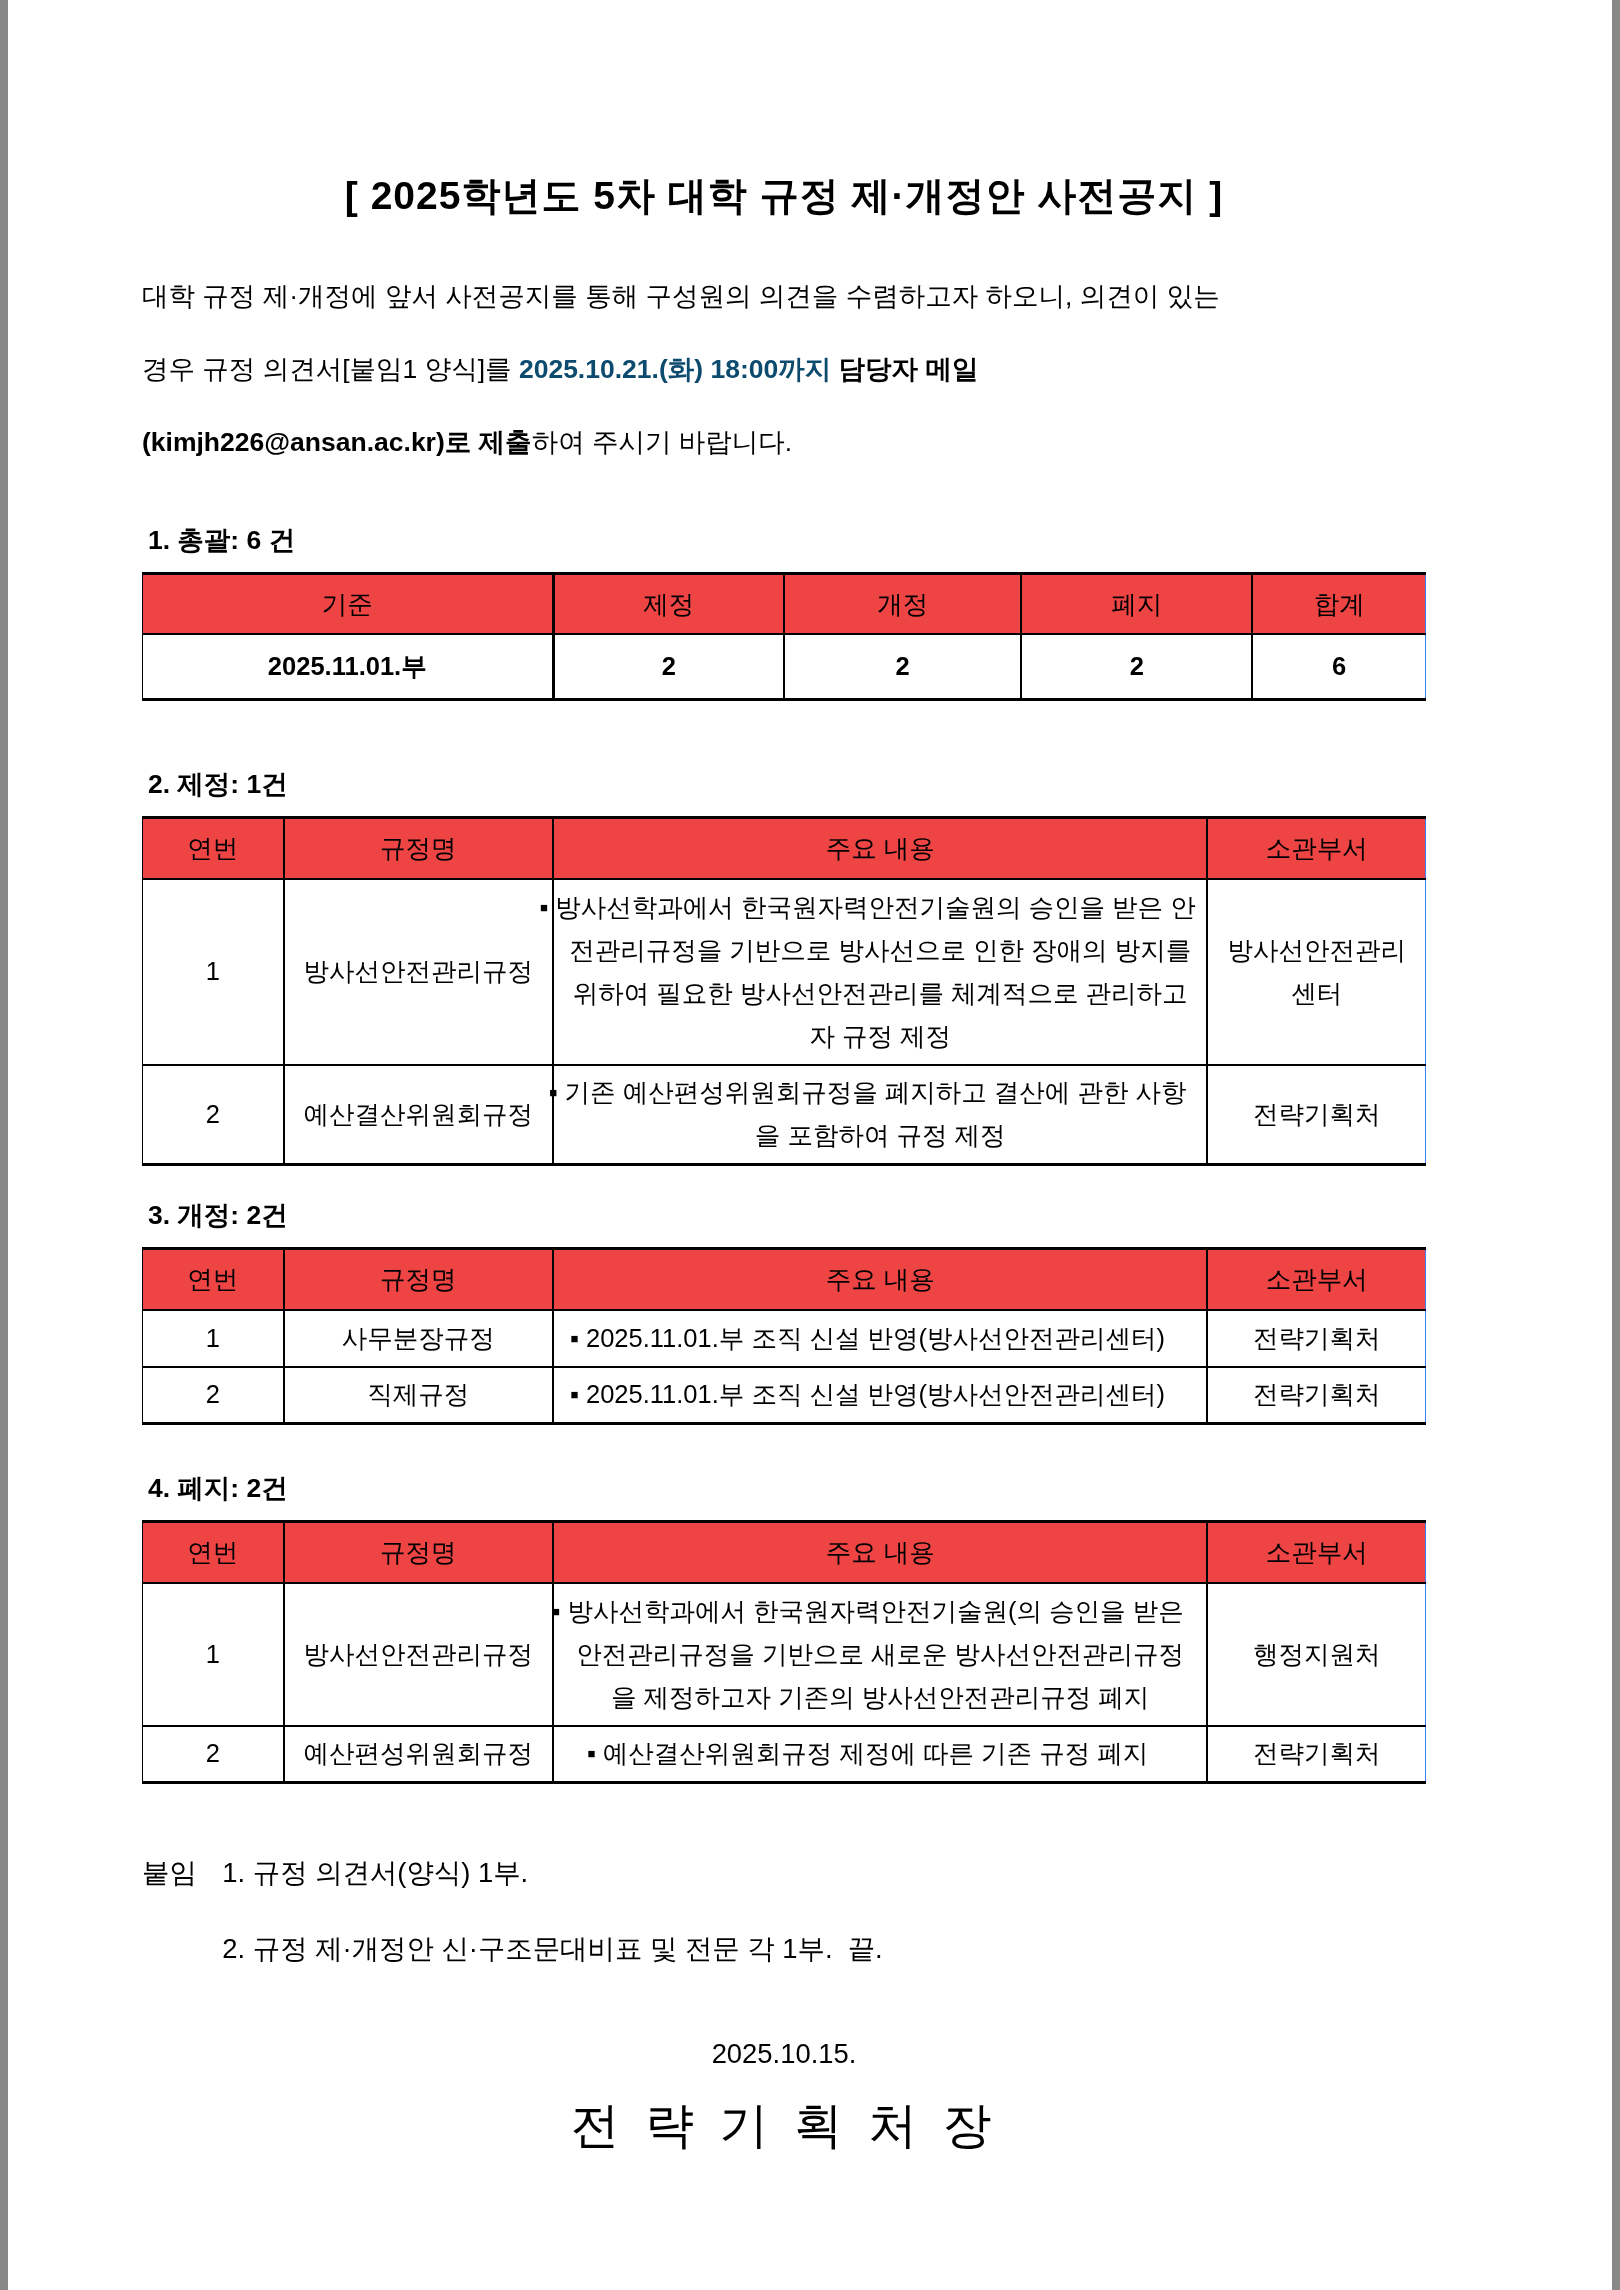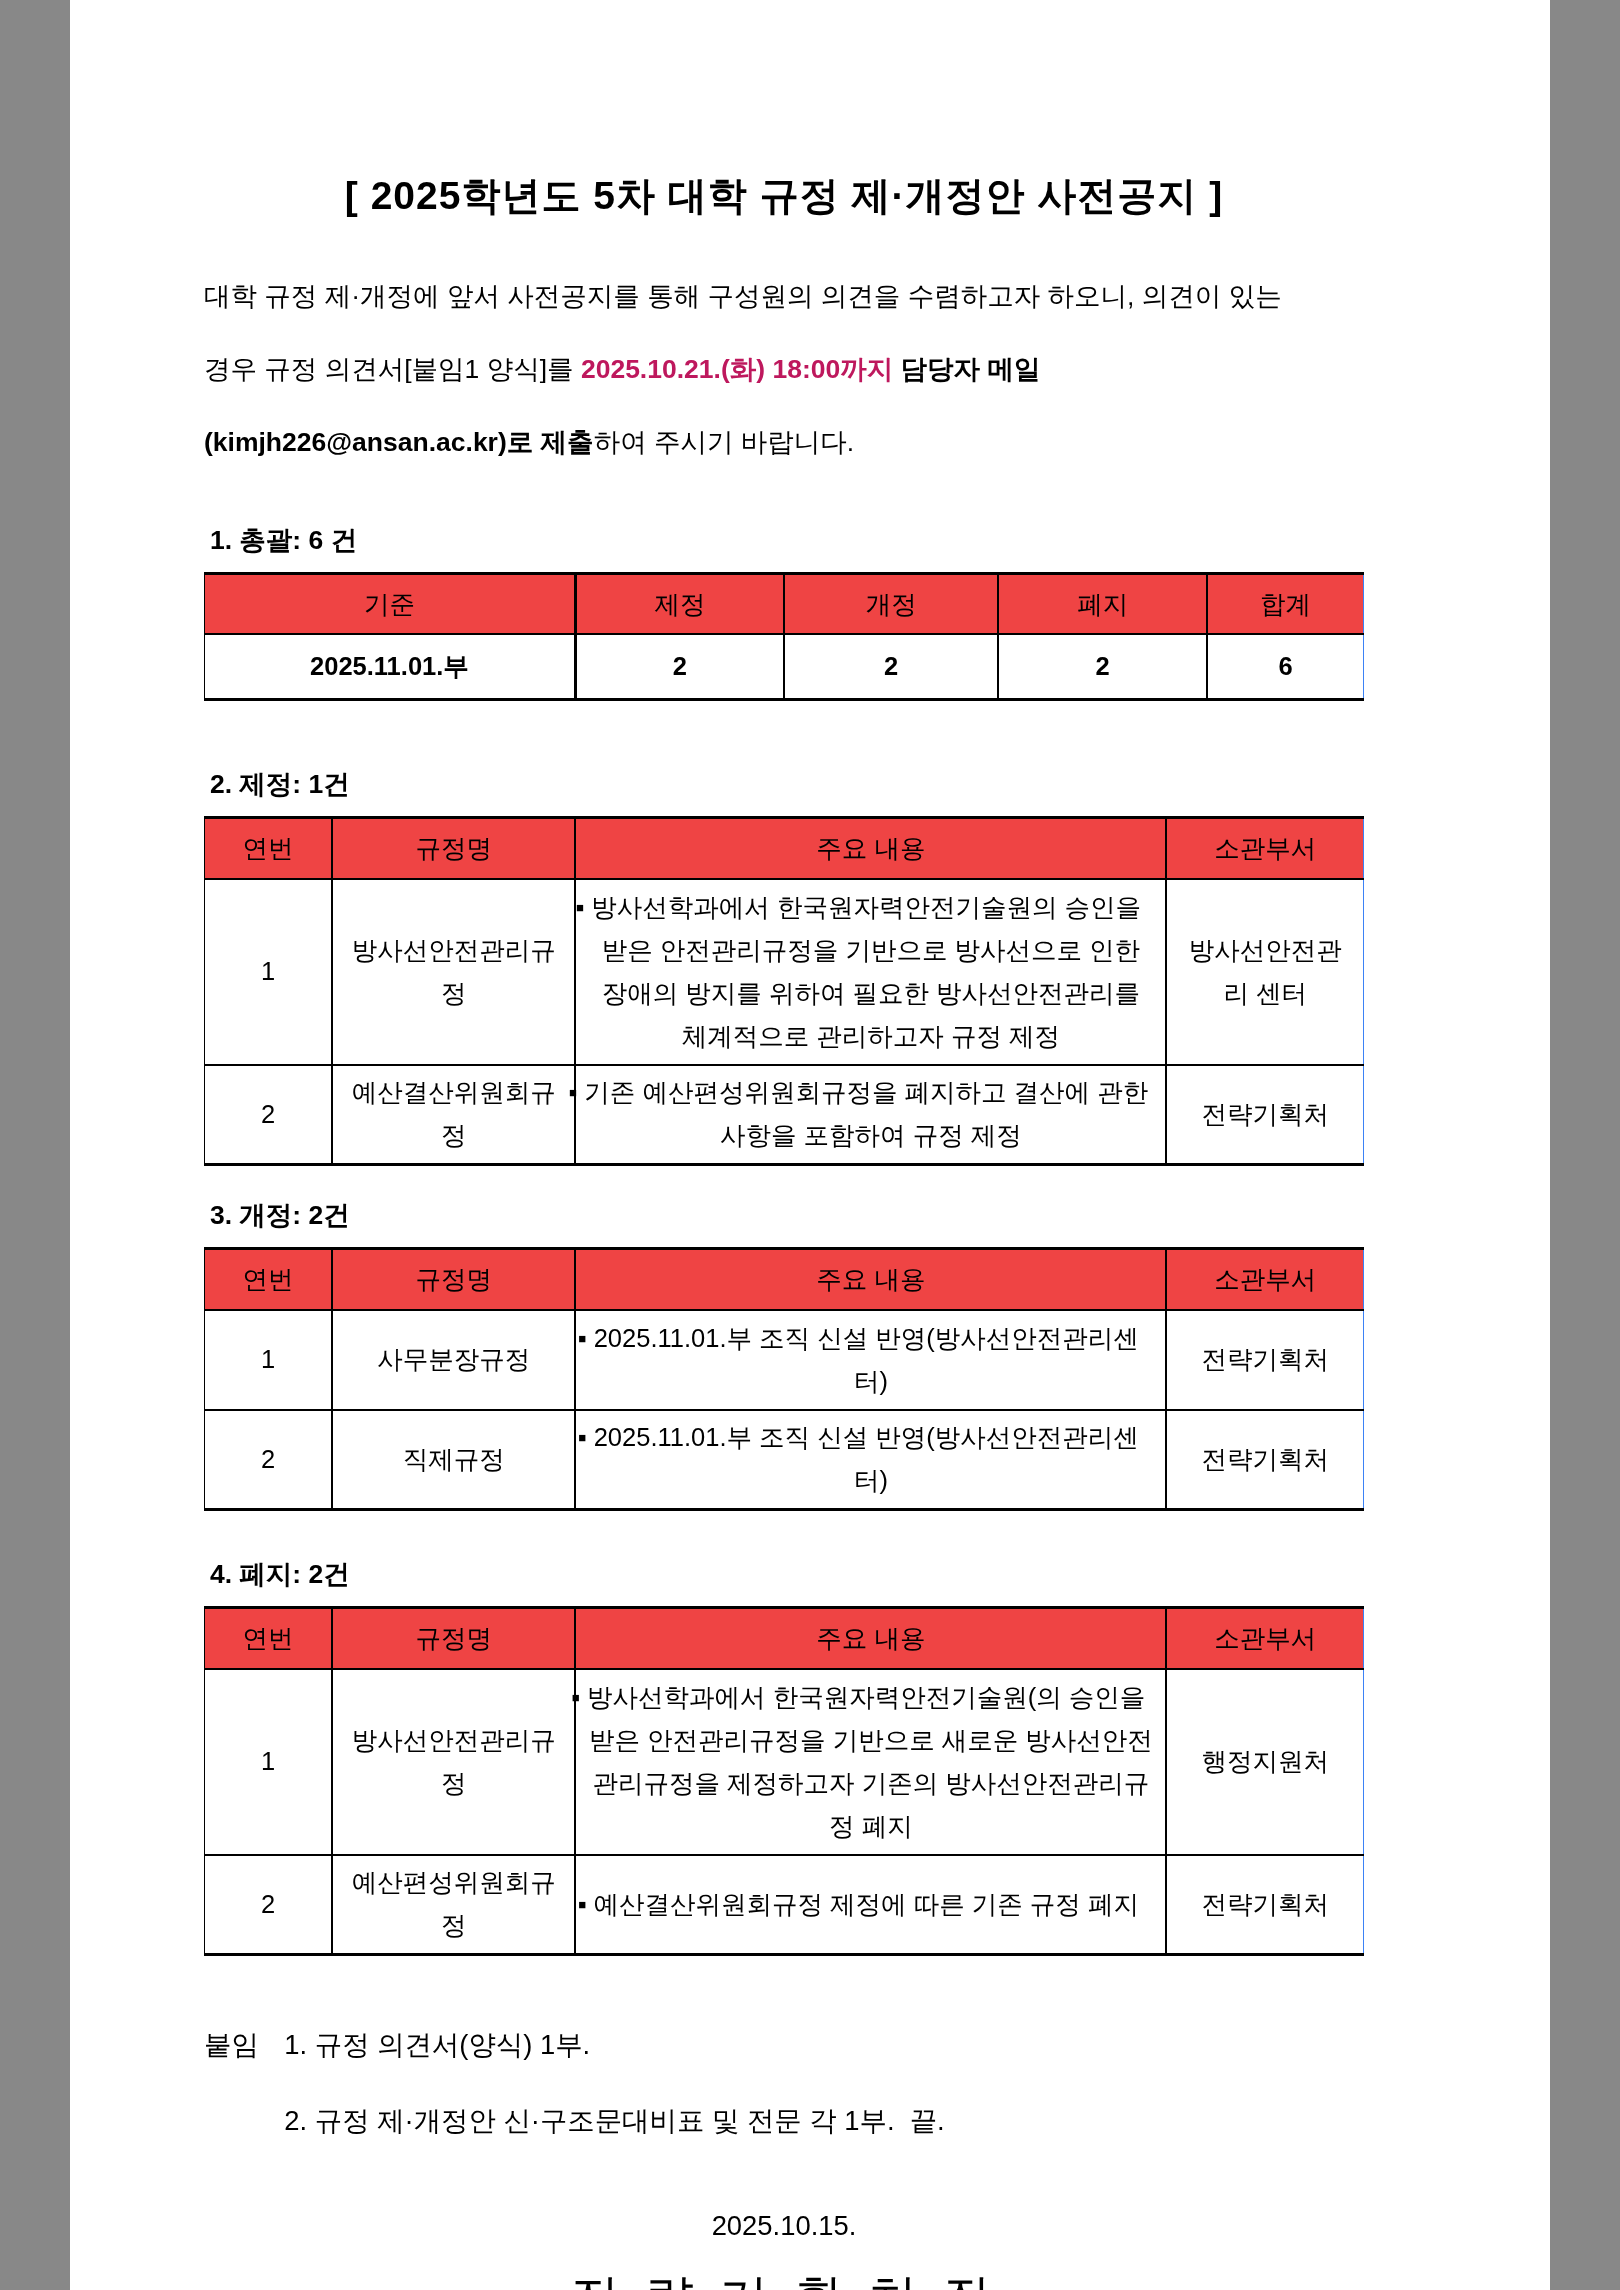--- a/index.html
+++ b/index.html
@@ -1,18 +1,18 @@
 <!DOCTYPE html>
 <html><head>
 <meta charset="utf-8">
 <style>
   html,body { margin:0; padding:0; background:#888; }
   .page {
     position:relative;
-    width:1480px; height:2291px;
+    width:1604px; height:2291px;
     margin:0 auto;
     background:#ffffff;
     color:#000;
     font-family:"Liberation Sans","DejaVu Sans",sans-serif;
     box-sizing:border-box;
     padding:0 186px 0 134px;
     overflow:hidden;
   }
   .doc-title {
     margin-top:169px;
@@ -91,21 +91,21 @@
 </style>
 </head>
 <body>
 
 <div class="page">
 
   <div class="doc-title">[ 2025학년도 5차 대학 규정 제·개정안 사전공지 ]</div>
 
   <div class="intro">
     <div class="line">대학 규정 제·개정에 앞서 사전공지를 통해 구성원의 의견을 수렴하고자 하오니, 의견이 있는</div>
-    <div class="line"><span>경우 규정 의견서[붙임1 양식]를 </span><span class="deadline" style="color: #be185d;">2025.10.21.(화) 18:00까지</span><span class="bold"> 담당자 메일</span></div>
+    <div class="line"><span>경우 규정 의견서[붙임1 양식]를 </span><span class="deadline" style="color: #0c4a6e;">2025.10.21.(화) 18:00까지</span><span class="bold"> 담당자 메일</span></div>
     <div class="line"><span class="bold">(kimjh226@ansan.ac.kr)로 제출</span><span>하여 주시기 바랍니다.</span></div>
   </div>
 
   <div class="sec-heading mt1">1. 총괄: 6 건</div>
   <table class="tbl t1">
     <colgroup>
         <col style="width:32%">
         <col style="width:18%">
         <col style="width:18.5%">
         <col style="width:18%">

